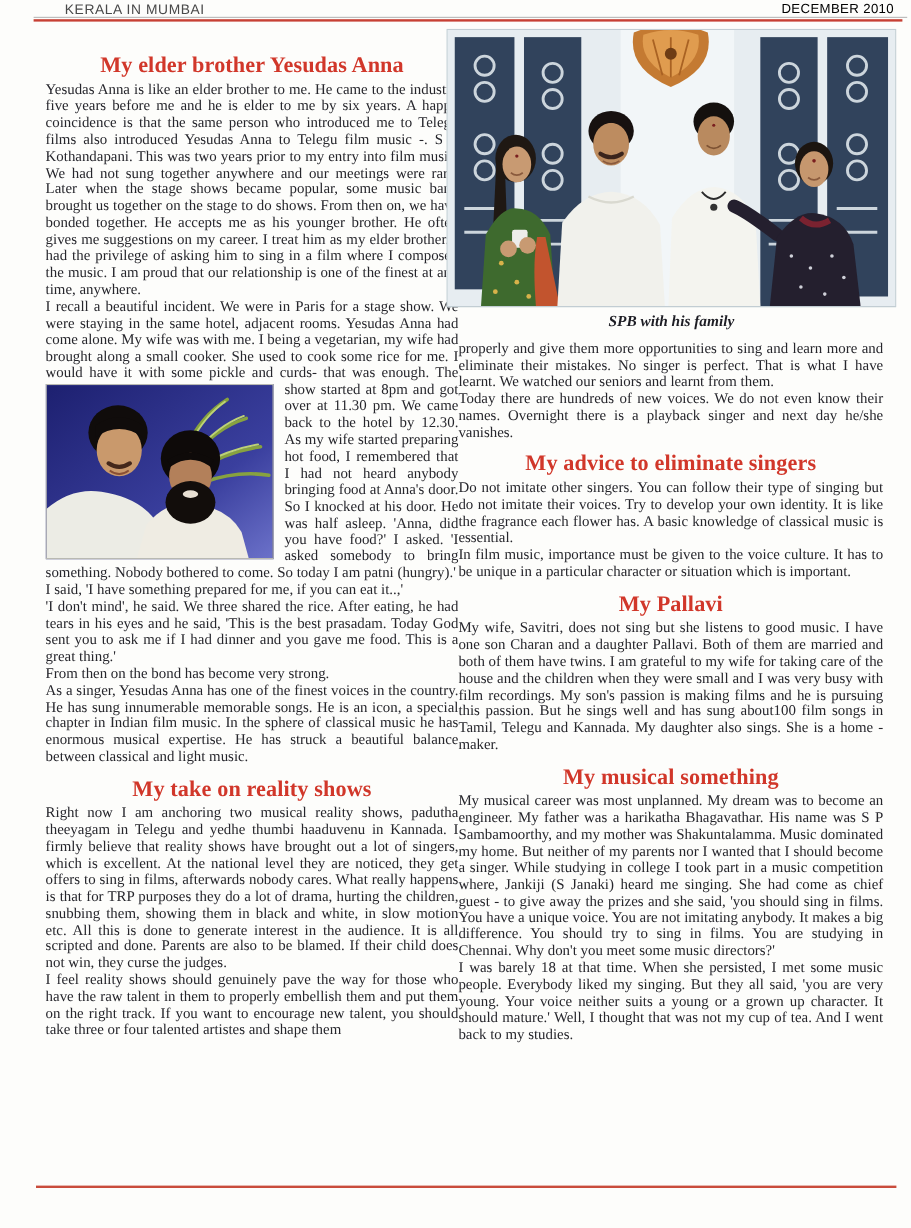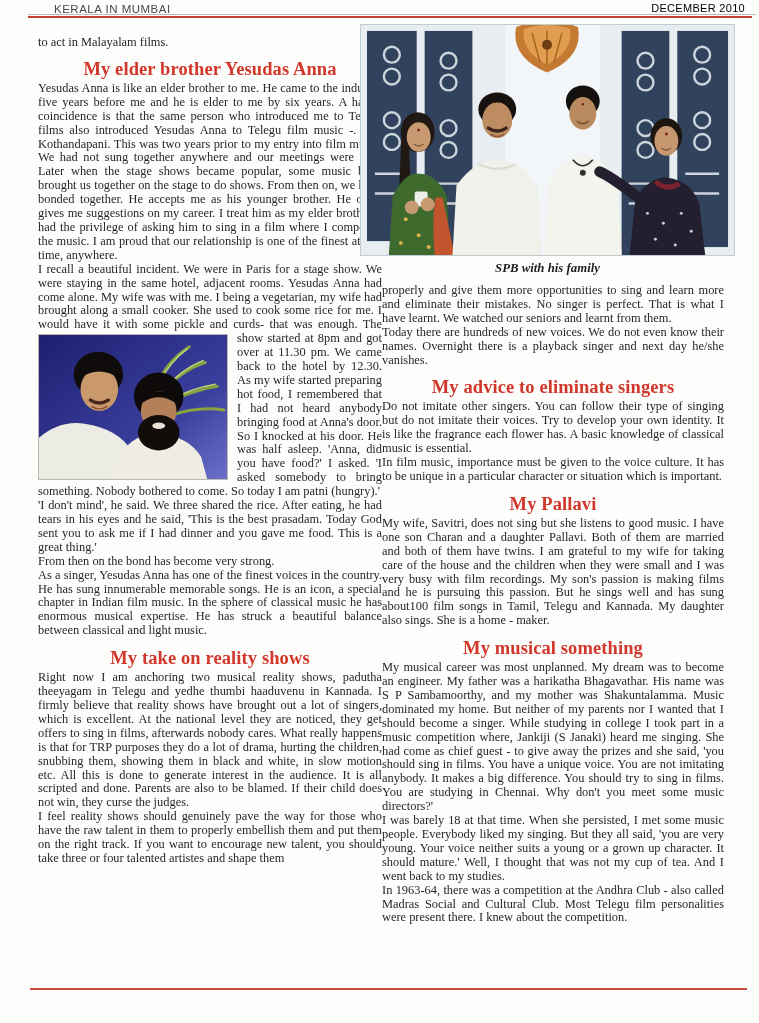--- a/index.html
+++ b/index.html
@@ -17,22 +17,22 @@
   }
   .masthead-right{
     position:absolute;right:14px;top:2px;
     font-family:"Liberation Sans", sans-serif;
     font-size:11px;letter-spacing:.3px;color:#000000;
   }
   .header-rule-gray{position:absolute;left:28px;width:728px;top:14px;height:1px;background:#bdbdbd;}
   .header-rule-red{position:absolute;left:28px;width:724px;top:16px;height:2px;background:#c74034;}
   
   .col-left{position:absolute;left:38px;top:36px;width:344px;height:950px;overflow:hidden;}
-  .col-right{position:absolute;left:360px;top:24px;width:375px;height:962px;overflow:hidden;}
-  .right-text{margin:0 11px 0 22px;}
+  .col-right{position:absolute;left:372px;top:24px;width:375px;height:962px;overflow:hidden;}
+  .right-text{margin:0 11px 0 10px;}
   p.body-text{font-size:12.4px;line-height:13.9px;text-align:justify;margin:0;}
   .intro-line{margin-bottom:9px;}
   h2.section-heading{
     font-size:18.5px;line-height:20px;font-weight:bold;color:#d1372a;
     margin:10px 0 3px 0;letter-spacing:.1px;text-align:center;
   }
   h2.first{margin-top:9px;}
   
   .duo-photo{
     float:left;width:190px;height:146px;margin:2px 9px 1px 0;
@@ -60,21 +60,20 @@
 </head>
 <body>
 
 <div class="masthead-left">KERALA IN MUMBAI</div>
 <div class="masthead-right">DECEMBER 2010</div>
 <div class="header-rule-gray"></div>
 <div class="header-rule-red"></div>
 
 <div class="col-left">
 
-  <p class="body-text intro-line">to act in Malayalam films.</p>
 
   <h2 class="section-heading first">My elder brother Yesudas Anna</h2>
   <p class="body-text">Yesudas Anna is like an elder brother to me. He came to the industry five years before me and he is elder to me by six years. A happy coincidence is that the same person who introduced me to Telegu films also introduced Yesudas Anna to Telegu film music -. S P Kothandapani. This was two years prior to my entry into film music. We had not sung together anywhere and our meetings were rare. Later when the stage shows became popular, some music band brought us together on the stage to do shows. From then on, we have bonded together. He accepts me as his younger brother. He often gives me suggestions on my career. I treat him as my elder brother. I had the privilege of asking him to sing in a film where I composed the music. I am proud that our relationship is one of the finest at any time, anywhere.</p>
 
   <p class="body-text">
     <span>I recall a beautiful incident. We were in Paris for a stage show. We were staying in the same hotel, adjacent rooms. Yesudas Anna had come alone. My wife was with me. I being a vegetarian, my wife had brought along a small cooker. She used to cook some rice for me. I would have it with some pickle and</span>
     <span class="duo-photo">
         <svg viewBox="0 0 190 146" preserveAspectRatio="none">
       <defs>
         <linearGradient id="duobg" x1="0" y1="0" x2="1" y2="1">
@@ -105,20 +104,21 @@
       <ellipse cx="121" cy="62" rx="25" ry="24" fill="#0e0a09"></ellipse>
       <ellipse cx="121" cy="77" rx="18" ry="20" fill="#b3805a"></ellipse>
       <ellipse cx="121" cy="99" rx="21" ry="18" fill="#120d0b"></ellipse>
       <ellipse cx="121" cy="92" rx="6.5" ry="3.2" fill="#e8e0d4"></ellipse>
       <path d="M103 66 Q121 54 139 66" stroke="#0e0a09" stroke-width="6" fill="none"></path>
     </svg>
       </span>
     <span>curds- that was enough. The show started at 8pm and got over at 11.30 pm. We came back to the hotel by 12.30. As my wife started preparing hot food, I remembered that I had not heard anybody bringing food at Anna's door. So I knocked at his door. He was half asleep. 'Anna, did you have food?' I asked. 'I asked somebody to bring something. Nobody bothered to come. So today I am patni (hungry).'</span>
   </p>
 
+  <p class="body-text">I said, 'I have something prepared for me, if you can eat it..,'</p>
   <p class="body-text">'I don't mind', he said. We three shared the rice. After eating, he had tears in his eyes and he said, 'This is the best prasadam. Today God sent you to ask me if I had dinner and you gave me food. This is a great thing.'</p>
   <p class="body-text">From then on the bond has become very strong.</p>
   <p class="body-text">As a singer, Yesudas Anna has one of the finest voices in the country. He has sung innumerable memorable songs. He is an icon, a special chapter in Indian film music. In the sphere of classical music he has enormous musical expertise. He has struck a beautiful balance between classical and light music.</p>
 
   <h2 class="section-heading">My take on reality shows</h2>
   <p class="body-text">Right now I am anchoring two musical reality shows, padutha theeyagam in Telegu and yedhe thumbi haaduvenu in Kannada. I firmly believe that reality shows have brought out a lot of singers, which is excellent. At the national level they are noticed, they get offers to sing in films, afterwards nobody cares. What really happens is that for TRP purposes they do a lot of drama, hurting the children, snubbing them, showing them in black and white, in slow motion etc. All this is done to generate interest in the audience. It is all scripted and done. Parents are also to be blamed. If their child does not win, they curse the judges.</p>
   <p class="body-text">I feel reality shows should genuinely pave the way for those who have the raw talent in them to properly embellish them and put them on the right track. If you want to encourage new talent, you should take three or four talented artistes and shape them</p>
 </div>
 
 <div class="col-right">
@@ -220,18 +220,17 @@
     <h2 class="section-heading">My advice to eliminate singers</h2>
     <p class="body-text">Do not imitate other singers. You can follow their type of singing but do not imitate their voices. Try to develop your own identity. It is like the fragrance each flower has. A basic knowledge of classical music is essential.</p>
     <p class="body-text">In film music, importance must be given to the voice culture. It has to be unique in a particular character or situation which is important.</p>
 
     <h2 class="section-heading">My Pallavi</h2>
     <p class="body-text">My wife, Savitri, does not sing but she listens to good music. I have one son Charan and a daughter Pallavi. Both of them are married and both of them have twins. I am grateful to my wife for taking care of the house and the children when they were small and I was very busy with film recordings. My son's passion is making films and he is pursuing this passion. But he sings well and has sung about100 film songs in Tamil, Telegu and Kannada. My daughter also sings. She is a home - maker.</p>
 
     <h2 class="section-heading">My musical something</h2>
     <p class="body-text">My musical career was most unplanned. My dream was to become an engineer. My father was a harikatha Bhagavathar. His name was S P Sambamoorthy, and my mother was Shakuntalamma. Music dominated my home. But neither of my parents nor I wanted that I should become a singer. While studying in college I took part in a music competition where, Jankiji (S Janaki) heard me singing. She had come as chief guest - to give away the prizes and she said, 'you should sing in films. You have a unique voice. You are not imitating anybody. It makes a big difference. You should try to sing in films. You are studying in Chennai. Why don't you meet some music directors?'</p>
     <p class="body-text">I was barely 18 at that time. When she persisted, I met some music people. Everybody liked my singing. But they all said, 'you are very young. Your voice neither suits a young or a grown up character. It should mature.' Well, I thought that was not my cup of tea. And I went back to my studies.</p>
-    <p class="body-text">In 1963-64, there was a competition at the Andhra Club - also called Madras Social and Cultural Club. Most Telegu film personalities were present there. I knew about the competition.</p>
   </div>
 </div>
 
 <div class="footer-rule"></div>
 <div class="page-num">10</div>
 
 </body></html>

